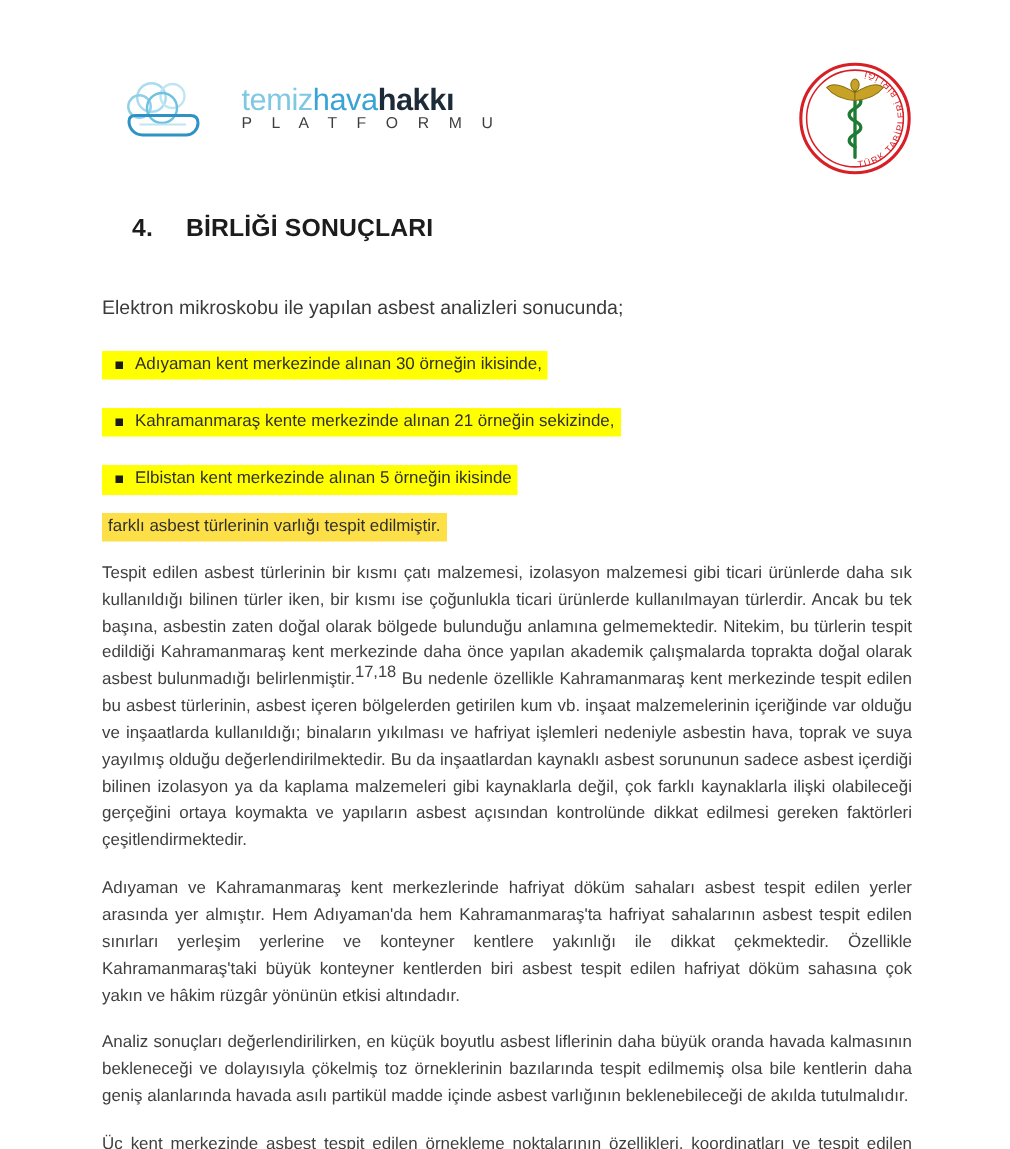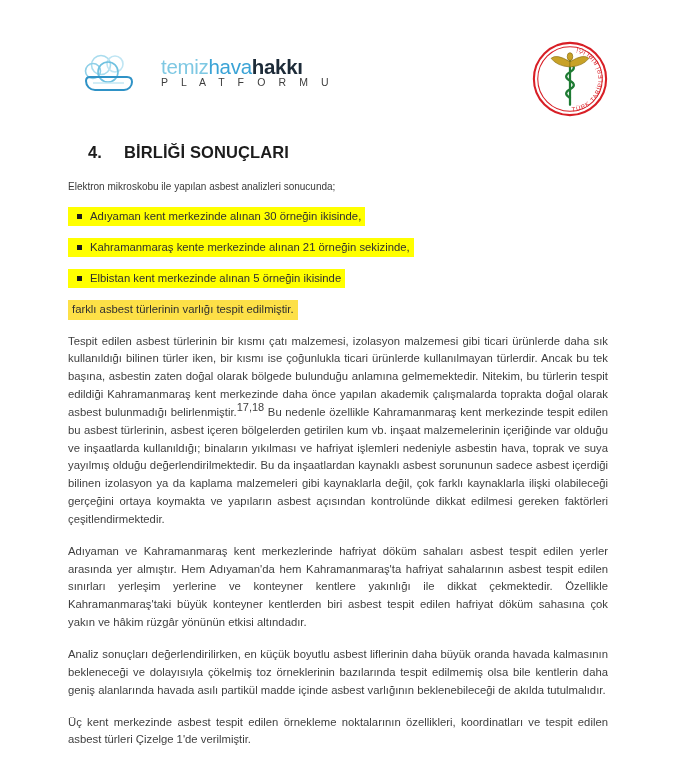--- a/index.html
+++ b/index.html
@@ -92,33 +92,33 @@
 
   
   .content {
     position: absolute;
     left: 68px;
     top: 180px;
     width: 540px;
   }
 
   .lead {
-    font-size: 10px;
+    font-size: 13px;
     line-height: 1.45;
     color: #3a3a3a;
-    margin: 0 0 11px 0;
+    margin: 16px 0 11px 0;
   }
 
   .bullets {
     margin: 0 0 2px 0;
     padding: 0;
     list-style: none;
   }
   .bullet-row {
-    margin: 4px 0 11px 0;
+    margin: 18px 0 11px 0;
     padding: 0;
   }
   .bullet-hl {
     background: #ffff00;
     display: inline-block;
     padding: 2px 4px 2px 22px;
     font-size: 11.3px;
     line-height: 1.35;
     color: #2f2f2f;
     position: relative;

